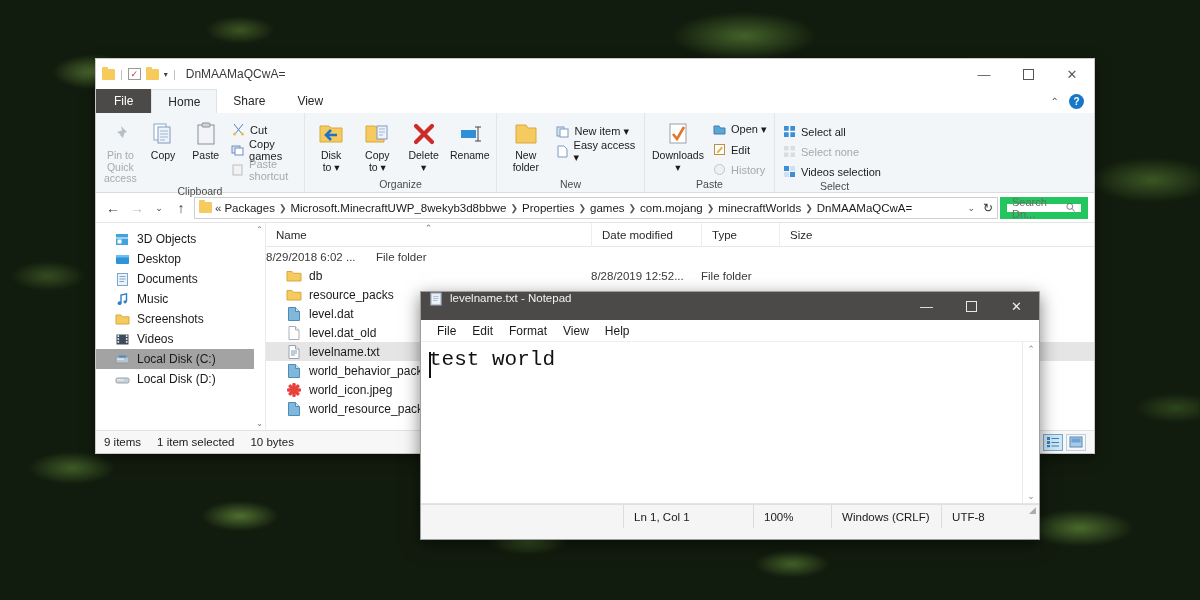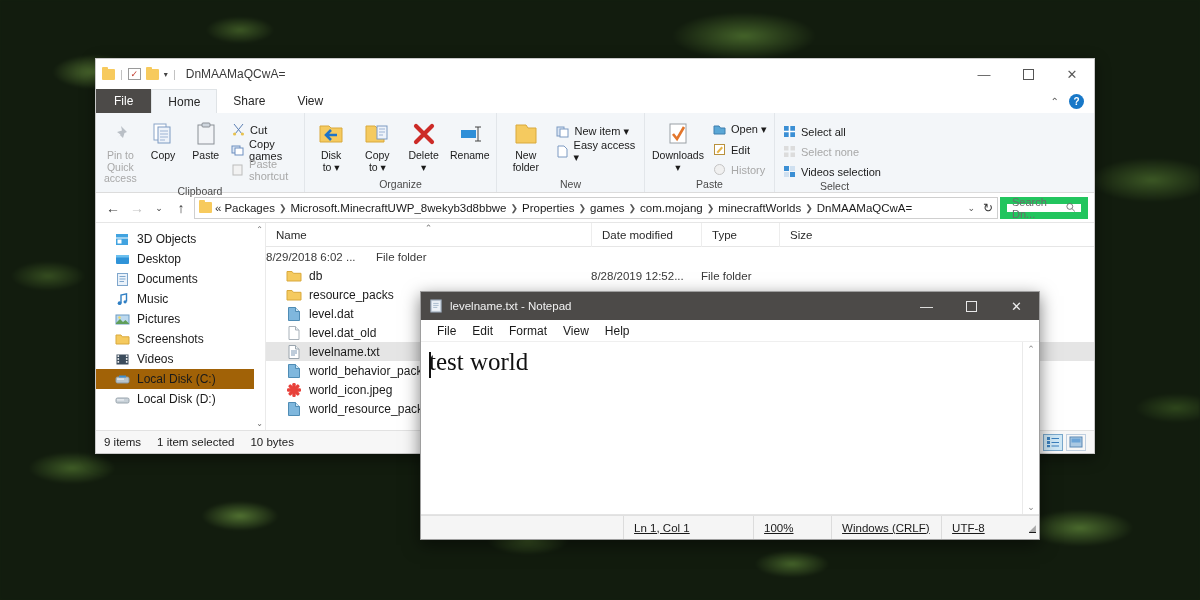--- a/index.html
+++ b/index.html
@@ -144,21 +144,21 @@
   
   .exp-body { flex: 1; display: flex; min-height: 0; }
   .nav-pane {
     width: 170px; background: #fff; border-right: 1px solid #eaeaea;
     padding-top: 6px; position: relative; overflow: hidden;
   }
   .nav-item {
     height: 20px; display: flex; align-items: center; gap: 7px;
     padding-left: 18px; font-size: 12px; color: #1a1a1a;
   }
-  .nav-item.selected { background: #a16207; }
+  .nav-item.selected { background: #a3a3a3; }
   .nav-item .ni { width: 16px; height: 16px; display: flex; align-items: center; justify-content: center; }
   .nav-scroll {
     position: absolute; right: 0; top: 0; bottom: 0; width: 11px; background: #fff;
     display: flex; flex-direction: column; justify-content: space-between; align-items: center;
     font-size: 8px; color: #6b6b6b; padding: 2px 0;
   }
 
   .list-pane { flex: 1; display: flex; flex-direction: column; min-width: 0; position: relative; background: #fff;}
   .col-head {
     height: 24px; display: flex; align-items: center; border-bottom: 1px solid #e6e6e6;
@@ -191,51 +191,51 @@
   .view-btn.active { background: #cfe8f6; border-color: #7aa8cc; }
 
   
   #notepad {
     left: 420px; top: 291px; width: 620px; height: 249px;
     border: 1px solid #9e9e9e;
     box-shadow: 0 5px 16px rgba(0,0,0,.5);
     display: flex; flex-direction: column; background: #fff;
   }
   .np-title {
-    height: 28px; background: #4c4a48; display: flex; align-items: center;
+    height: 28px; background: #4c4a48; display: flex; align-items: flex-start;
     padding-left: 8px; position: relative;
   }
   .np-title .np-ico { width: 14px; height: 14px; margin-right: 7px; }
   .np-title-text { color: #f2f2f2; font-size: 11.5px; }
   .np-wbtns { position: absolute; right: 0; top: 0; display: flex; height: 28px; }
   .np-wbtn { width: 45px; height: 28px; display: flex; align-items: center; justify-content: center; color: #eee; font-size: 13px; }
   .np-menu {
     height: 22px; display: flex; align-items: center; gap: 0; background: #fff;
     border-bottom: 1px solid #efefef; padding-left: 8px;
   }
   .np-menu-item { padding: 0 8px; font-size: 12px; color: #1a1a1a; }
   .np-text {
     flex: 1; position: relative; background: #fff; overflow: hidden;
     border-bottom: 1px solid #e4e4e4;
   }
   .np-caret {
     position: absolute; left: 8px; top: 10px; width: 1.5px; height: 26px; background: #111;
   }
   .np-line {
-    position: absolute; left: 8px; top: 6px; font-size: 25px; color: #111;
-    font-family: Liberation Serif, serif; white-space: pre;
+    position: absolute; left: 8px; top: 6px; font-size: 21px; color: #111;
+    font-family: Liberation Mono, monospace; white-space: pre;
   }
   .np-vscroll {
     position: absolute; right: 0; top: 0; bottom: 0; width: 17px; background: #fff;
     border-left: 1px solid #eaeaea; display: flex; flex-direction: column;
     justify-content: space-between; align-items: center; padding: 2px 0; font-size: 9px; color: #8a8a8a;
   }
   .np-status {
-    height: 24px; background: #f5f5f5; display: flex; align-items: center;
-    font-size: 11.5px; color: #1a1a1a; border-top: 1px solid #e0e0e0; text-decoration: underline;
+    height: 35px; background: #f5f5f5; display: flex; align-items: flex-start;
+    font-size: 11.5px; color: #1a1a1a; border-top: 1px solid #e0e0e0;
   }
   .np-stat {
     height: 23px; display: flex; align-items: center; padding: 0 10px;
     border-left: 1px solid #dcdcdc;
   }
   .np-stat.first { border-left: none; flex: 1; }
   .np-grip { margin-left: auto; padding-right: 3px; color: #aaa; font-size: 9px; }
 </style>
 </head>
 <body>
@@ -588,30 +588,20 @@
         </div>
         <div class="nav-item">
           <span class="ni">
               <svg width="15" height="15" viewBox="0 0 15 15">
                 <path d="M6 11 V3 L11.5 1.8 V9.5" stroke="#2f7fc4" stroke-width="1.4" fill="none"></path>
                 <circle cx="4.6" cy="11.2" r="1.9" fill="#2f7fc4"></circle>
                 <circle cx="10.1" cy="9.8" r="1.6" fill="#2f7fc4"></circle>
               </svg>
             </span>
           <span>Music</span>
-        </div>
-        <div class="nav-item">
-          <span class="ni">
-              <svg width="15" height="15" viewBox="0 0 15 15">
-                <rect x="1" y="3" width="13" height="9" fill="#bcd9ef" stroke="#6d9cc4"></rect>
-                <path d="M1 11 L5 7 L8 10 L10.5 8 L14 11.5 V12 H1 Z" fill="#5f9e5a"></path>
-                <circle cx="4.5" cy="5.5" r="1.2" fill="#f3d560"></circle>
-              </svg>
-            </span>
-          <span>Pictures</span>
         </div>
         <div class="nav-item">
           <span class="ni">
               <svg width="15" height="15" viewBox="0 0 15 15">
                 <path d="M1 3 h5 l1.3 1.8 H14 V12 H1 Z" fill="#f5ca5f" stroke="#d9a93c"></path>
               </svg>
             </span>
           <span>Screenshots</span>
         </div>
         <div class="nav-item">

